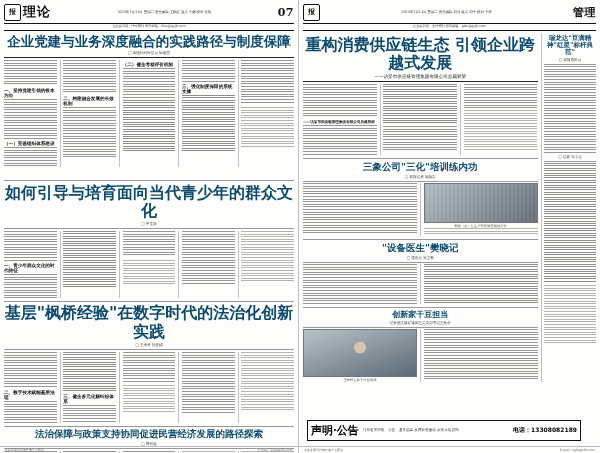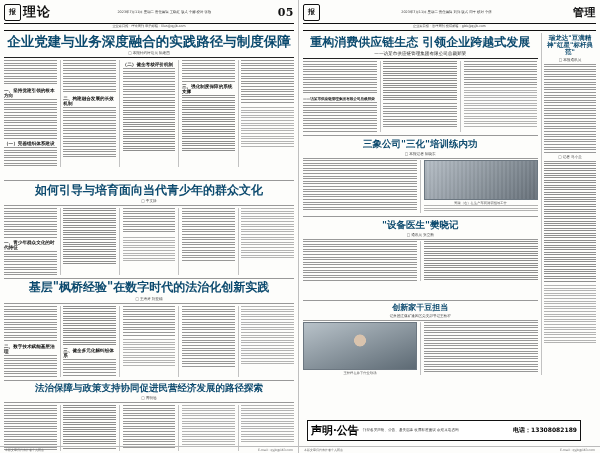--- a/index.html
+++ b/index.html
@@ -47,21 +47,21 @@
   }
   .mh-rule{height:1px;background:#111;margin:1px 4px 0 4px;}
   .mh-rule2{height:0.5px;background:#111;margin:1px 4px 2px 4px;}
   .mh-sub{font-size:3.2px;color:#444;text-align:center;padding:0 4px 1px 4px;}
   .col{flex:1;}
   .headline{
     font-family:"DejaVu Serif","Liberation Serif",serif;
     font-weight:bold;color:#0c4a6e;text-align:center;line-height:1.15;
   }
   .h-xl{font-size:13.5px;margin:3px 0 2px;}
-  .h-lg{font-size:12px;margin:3px 0 2px;}
+  .h-lg{font-size:16px;margin:3px 0 2px;}
   .h-md{font-size:9.5px;margin:3px 0 2px;}
   .h-sm{font-size:8px;margin:2px 0 2px;}
   .h-xs{font-size:6.5px;margin:2px 0 1px;}
   .subhead{font-size:4.6px;text-align:center;color:#222;margin:1px 0 2px;font-weight:normal;}
   .byline{font-size:3.6px;color:#444;text-align:center;margin:1px 0;}
   .rule-thin{height:0.5px;background:#999;margin:2px 0;}
   .rule-bold{height:1px;background:#222;margin:2px 0;}
   .secthead{
     font-size:4.6px;font-weight:bold;color:#111;margin:2px 0 1px;
   }
@@ -125,21 +125,21 @@
 <div class="page">
 
   <div class="sheet left">
 
     <div class="masthead">
       <div class="mh-logo">
         <div class="mh-seal">报</div>
         <div class="mh-word">理论</div>
       </div>
       <div class="mh-center">2023年7月11日 星期二  责任编辑 王晓红  版式 李娜  校对 张敏</div>
-      <div class="mh-right">05</div>
+      <div class="mh-right">07</div>
     </div>
     <div class="mh-rule"></div>
     <div class="mh-sub">企业家日报 · 理论周刊  电子邮箱：lilun@qyjb.com</div>
     <div class="mh-rule2"></div>
 
     <div style="padding:0 4px;">
       <div class="headline h-xl">企业党建与业务深度融合的实践路径与制度保障</div>
       <div class="byline">□ 本报特约评论员 陈建国</div>
       <div class="rule-bold"></div>
     </div>
@@ -342,21 +342,21 @@
         <div style="display:flex;gap:3px">
           <div class="col">
             <div class="body" style="height:40px"></div>
           </div>
           <div class="vline"></div>
           <div class="col">
             <div class="body dense" style="height:40px"></div>
           </div>
         </div>
 
-        <div style="margin-top:19px">
+        <div style="margin-top:3px">
           <div class="rule-thin"></div>
           <div class="headline h-sm">创新家干豆担当</div>
           <div class="byline">记集团注煤矿逢风区党支部书记王秋程</div>
           <div class="rule-thin"></div>
         </div>
         <div style="display:flex;gap:3px">
           <div class="col">
             <div class="photo portrait" style="height:46px"></div>
             <div class="caption">王秋程在井下作业现场</div>
           </div>

